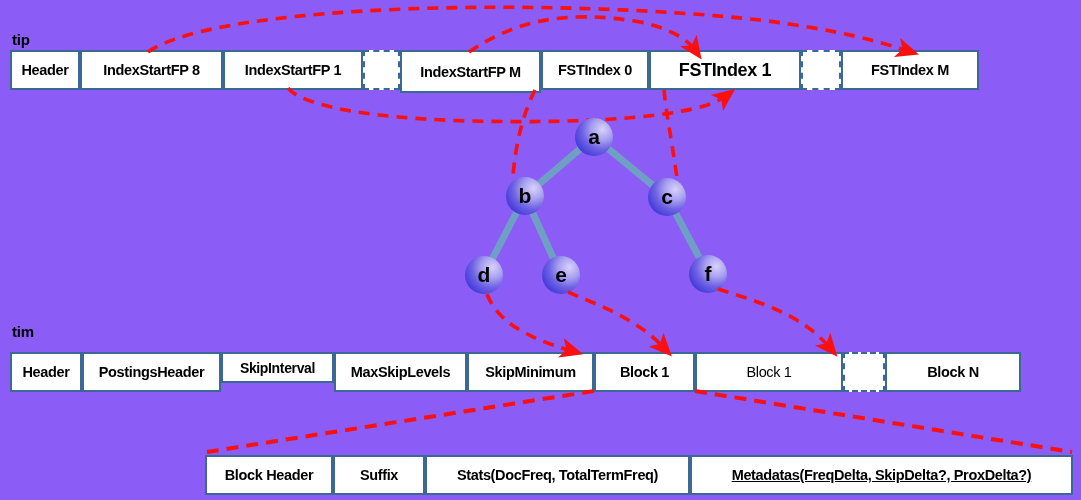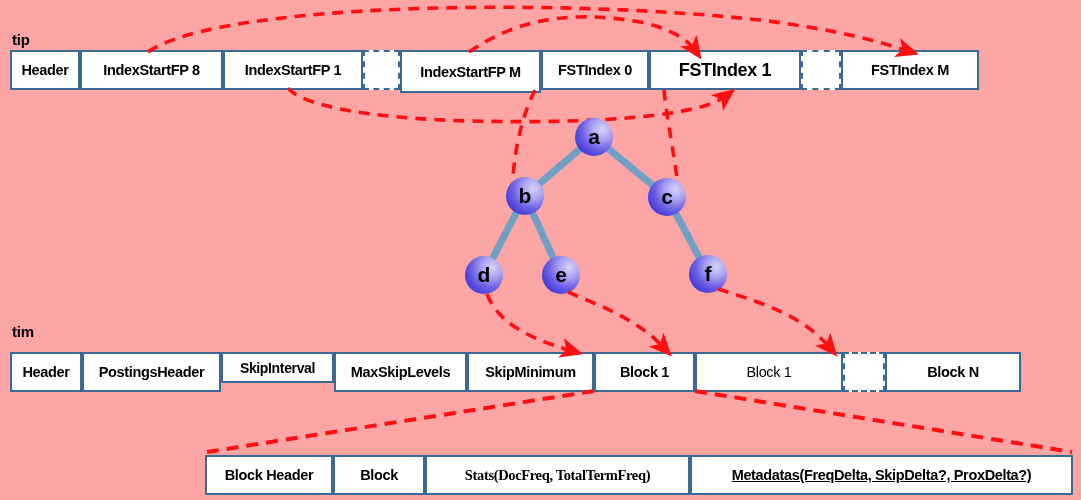--- a/index.html
+++ b/index.html
@@ -7,21 +7,21 @@
     padding: 0;
     background: #ffffff;
   }
   body {
     font-family: "Liberation Sans", sans-serif;
   }
   #canvas {
     position: relative;
     width: 1081px;
     height: 500px;
-    background: #fca5a5;
+    background: #8b5cf6;
     overflow: hidden;
   }
   .svg-layer {
     position: absolute;
     left: 0;
     top: 0;
     width: 1081px;
     height: 500px;
     pointer-events: none;
   }
@@ -81,22 +81,22 @@
       <div class="seg" style="left: 334px; top: 352px; width: 133px; height: 40px; align-items: center; justify-content: center; font-size: 14.5px; font-weight: 700; letter-spacing: -0.35px; white-space: nowrap;">MaxSkipLevels</div>
       <div class="seg" style="left: 467px; top: 352px; width: 127px; height: 40px; align-items: center; justify-content: center; font-size: 14.5px; font-weight: 700; letter-spacing: -0.35px; white-space: nowrap;">SkipMinimum</div>
       <div class="seg" style="left: 594px; top: 352px; width: 101px; height: 40px; align-items: center; justify-content: center; font-size: 14.5px; font-weight: 700; letter-spacing: -0.35px; white-space: nowrap;">Block 1</div>
       <div class="seg" style="left: 695px; top: 352px; width: 148px; height: 40px; align-items: center; justify-content: center; font-size: 14.5px; font-weight: 400; letter-spacing: -0.35px; white-space: nowrap;">Block 1</div>
       <div class="seg dashed" style="left: 843px; top: 352px; width: 42px; height: 40px; align-items: center; justify-content: center; font-size: 14.5px; font-weight: 700; letter-spacing: -0.35px; white-space: nowrap;"></div>
       <div class="seg" style="left: 885px; top: 352px; width: 136px; height: 40px; align-items: center; justify-content: center; font-size: 14.5px; font-weight: 700; letter-spacing: -0.35px; white-space: nowrap;">Block N</div>
     </div>
 
   <div id="block-detail-row">
       <div class="seg" style="left: 205px; top: 455px; width: 128px; height: 40px; align-items: center; justify-content: center; font-size: 14.5px; font-weight: 700; letter-spacing: -0.35px; white-space: nowrap;">Block Header</div>
-      <div class="seg" style="left: 333px; top: 455px; width: 92px; height: 40px; align-items: center; justify-content: center; font-size: 14.5px; font-weight: 700; letter-spacing: -0.35px; white-space: nowrap;">Block</div>
-      <div class="seg" style="left: 425px; top: 455px; width: 265px; height: 40px; align-items: center; justify-content: center; font-size: 14.5px; font-weight: 700; letter-spacing: -0.35px; white-space: nowrap; font-family: Liberation Serif, serif;">Stats(DocFreq, TotalTermFreq)</div>
+      <div class="seg" style="left: 333px; top: 455px; width: 92px; height: 40px; align-items: center; justify-content: center; font-size: 14.5px; font-weight: 700; letter-spacing: -0.35px; white-space: nowrap;">Suffix</div>
+      <div class="seg" style="left: 425px; top: 455px; width: 265px; height: 40px; align-items: center; justify-content: center; font-size: 14.5px; font-weight: 700; letter-spacing: -0.35px; white-space: nowrap;">Stats(DocFreq, TotalTermFreq)</div>
       <div class="seg" style="left: 690px; top: 455px; width: 383px; height: 40px; align-items: center; justify-content: center; font-size: 14.5px; font-weight: 700; letter-spacing: -0.35px; white-space: nowrap; text-decoration: underline;">Metadatas(FreqDelta, SkipDelta?, ProxDelta?)</div>
     </div>
 
   <svg class="svg-layer" viewBox="0 0 1081 500">
     <defs>
       <marker id="ah" markerWidth="7" markerHeight="7" refX="3.2" refY="3.2" orient="auto" markerUnits="strokeWidth">
         <path d="M0,0.4 L6.4,3.2 L0,6 L1.6,3.2 Z" fill="#fb0f0f"></path>
       </marker>
       <radialGradient id="nodeGrad" cx="0.72" cy="0.30" r="0.85">
         <stop offset="0%" stop-color="#d7d2fb"></stop>

